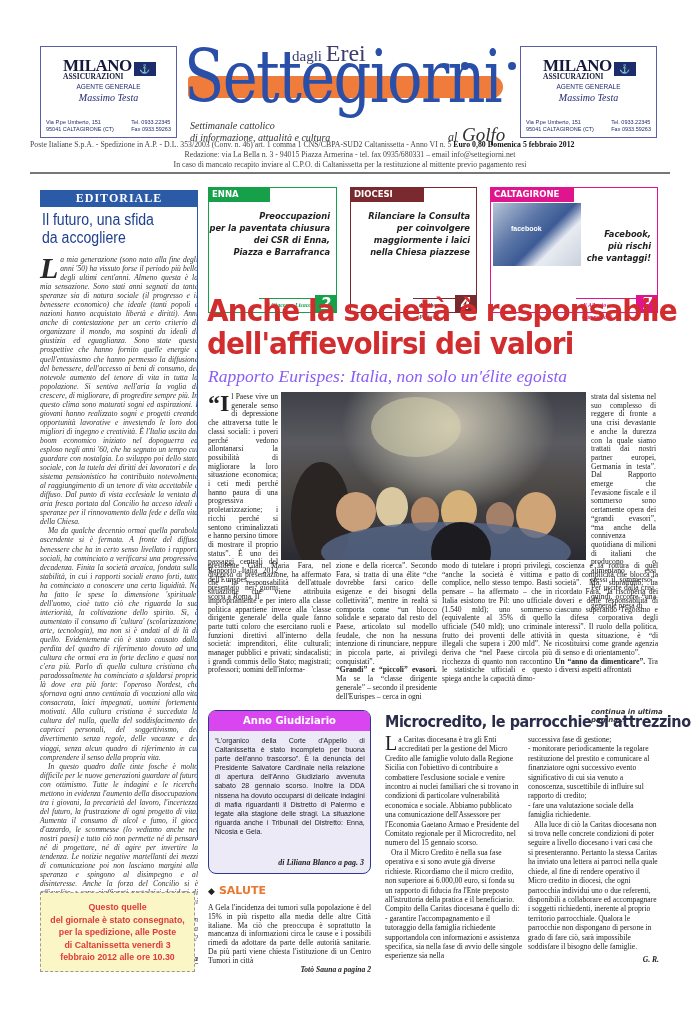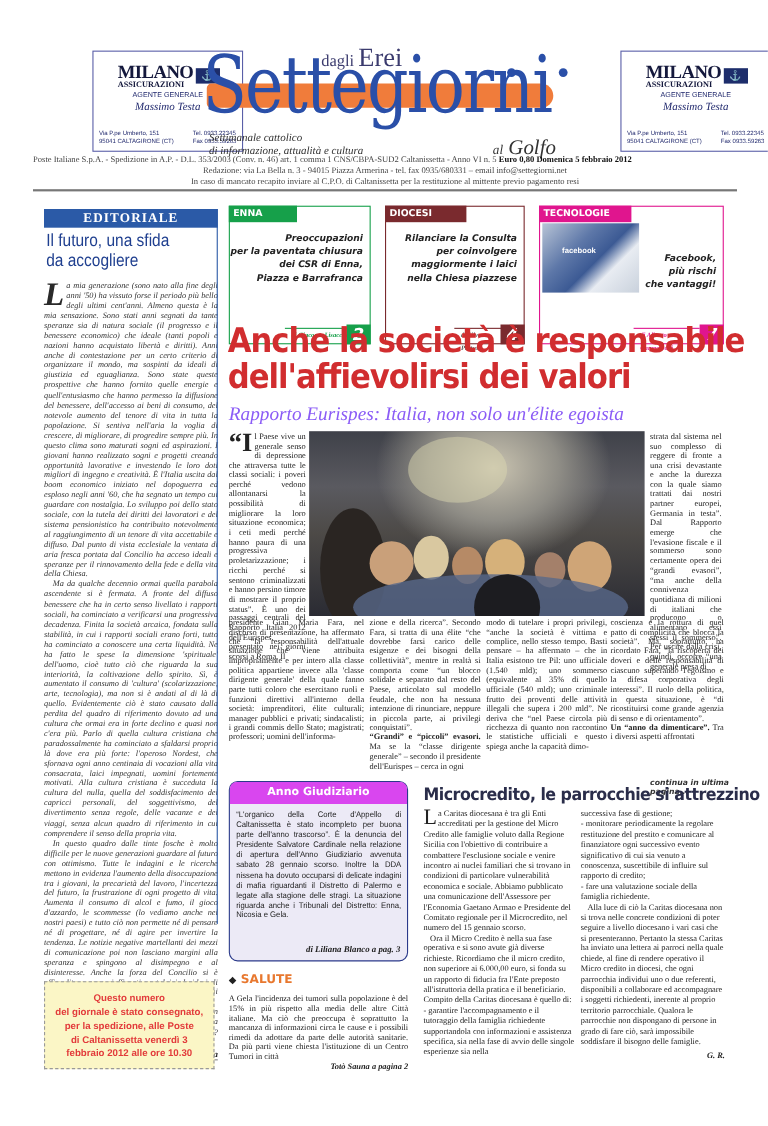--- a/index.html
+++ b/index.html
@@ -1,19 +1,19 @@
 <!DOCTYPE html>
 <html><head>
 <meta charset="utf-8">
 <style>
   * { box-sizing: border-box; margin: 0; padding: 0; }
   body { width: 698px; height: 1024px; background: #fff; position: relative; overflow: hidden; font-family: "Liberation Serif", serif; color: #222; }
 
   
-  .ad { position: absolute; top: 46px; width: 137px; height: 92px; border: 1px solid #5a5fa8; background: #fff; font-family: "Liberation Sans", sans-serif; margin-left: 44px; }
+  .ad { position: absolute; top: 46px; width: 137px; height: 92px; border: 1px solid #5a5fa8; background: #fff; font-family: "Liberation Sans", sans-serif; }
   .ad .brand { position: absolute; top: 12px; left: 22px; font-family: "Liberation Serif", serif; font-weight: bold; font-size: 17px; color: #14183c; letter-spacing: -0.5px; line-height: 14px; }
   .ad .brand small { display: block; font-size: 7.5px; letter-spacing: 0; line-height: 8px; }
   .ad .logo { position: absolute; top: 15px; left: 93px; width: 22px; height: 14px; background: #1d2d6b; color: #fff; font-size: 9px; text-align: center; line-height: 14px; }
   .ad .agent { position: absolute; top: 36px; left: 0; right: 0; text-align: center; font-size: 6.5px; color: #222a6e; }
   .ad .name { position: absolute; top: 45px; left: 0; right: 0; text-align: center; font-size: 10px; font-style: italic; font-family: "Liberation Serif", serif; color: #222a6e; }
   .ad .addr { position: absolute; top: 72px; left: 5px; font-size: 5.5px; line-height: 7px; color: #222a6e; }
   .ad .tel { position: absolute; top: 72px; right: 5px; font-size: 5.5px; line-height: 7px; color: #222a6e; text-align: left; }
 
   
   .mast { position: absolute; left: 180px; top: 20px; width: 340px; height: 120px; }
@@ -143,21 +143,21 @@
     <p style="text-indent:0"><span class="cap">L</span><span>a mia generazione (sono nato alla fine degli anni '50) ha vissuto forse il periodo più bello degli ultimi cent'anni. Almeno questa è la mia sensazione. Sono stati anni segnati da tante speranze sia di natura sociale (il progresso e il benessere economico) che ideale (tanti popoli e nazioni hanno acquistato libertà e diritti). Anni anche di contestazione per un certo criterio di organizzare il mondo, ma sospinti da ideali di giustizia ed eguaglianza. Sono state queste prospettive che hanno fornito quelle energie e quell'entusiasmo che hanno permesso la diffusione del benessere, dell'accesso ai beni di consumo, del notevole aumento del tenore di vita in tutta la popolazione. Si sentiva nell'aria la voglia di crescere, di migliorare, di progredire sempre più. In questo clima sono maturati sogni ed aspirazioni. I giovani hanno realizzato sogni e progetti creando opportunità lavorative e investendo le loro doti migliori di ingegno e creatività. È l'Italia uscita dal boom economico iniziato nel dopoguerra ed esploso negli anni '60, che ha segnato un tempo cui guardare con nostalgia. Lo sviluppo poi dello stato sociale, con la tutela dei diritti dei lavoratori e del sistema pensionistico ha contribuito notevolmente al raggiungimento di un tenore di vita accettabile e diffuso. Dal punto di vista ecclesiale la ventata di aria fresca portata dal Concilio ha acceso ideali e speranze per il rinnovamento della fede e della vita della Chiesa.</span></p>
     <p>Ma da qualche decennio ormai quella parabola ascendente si è fermata. A fronte del diffuso benessere che ha in certo senso livellato i rapporti sociali, ha cominciato a verificarsi una progressiva decadenza. Finita la società arcaica, fondata sulla stabilità, in cui i rapporti sociali erano forti, tutto ha cominciato a conoscere una certa liquidità. Ne ha fatto le spese la dimensione 'spirituale' dell'uomo, cioè tutto ciò che riguarda la sua interiorità, la coltivazione dello spirito. Sì, è aumentato il consumo di 'cultura' (scolarizzazione, arte, tecnologia), ma non si è andati al di là di quello. Evidentemente ciò è stato causato dalla perdita del quadro di riferimento dovuto ad una cultura che ormai era in forte declino e quasi non c'era più. Parlo di quella cultura cristiana che paradossalmente ha cominciato a sfaldarsi proprio là dove era più forte: l'operoso Nordest, che sfornava ogni anno centinaia di vocazioni alla vita consacrata, laici impegnati, uomini fortemente motivati. Alla cultura cristiana è succeduta la cultura del nulla, quella del soddisfacimento dei capricci personali, del soggettivismo, del divertimento senza regole, delle vacanze e dei viaggi, senza alcun quadro di riferimento in cui comprendere il senso della propria vita.</p>
     <p>In questo quadro dalle tinte fosche è molto difficile per le nuove generazioni guardare al futuro con ottimismo. Tutte le indagini e le ricerche mettono in evidenza l'aumento della disoccupazione tra i giovani, la precarietà del lavoro, l'incertezza del futuro, la frustrazione di ogni progetto di vita. Aumenta il consumo di alcol e fumo, il gioco d'azzardo, le scommesse (lo vediamo anche nei nostri paesi) e tutto ciò non permette né di pensare né di progettare, né di agire per invertire la tendenza. Le notizie negative martellanti dei mezzi di comunicazione poi non lasciano margini alla speranza e spingono al disimpegno e al disinteresse. Anche la forza del Concilio si è affievolita e sono riaffiorati nostalgici desideri di un ritorno al passato e una eccessiva attenzione ai bisogni temporali della Chiesa.</p>
     <p>Mi chiedo: una società siffatta può avere un futuro? È ipotizzabile l'affermarsi di una nuova cultura cristiana? E la sfida che ci attende? Troveremo le motivazioni per affrontarla?</p>
   </div>
   <div class="sign">Giuseppe Rabita</div>
 </div>
 <div class="edi-side"></div>
 
 <div class="notice">
-  <div>Questo numero</div>
+  <div>Questo quelle</div>
   <div>del giornale è stato consegnato,</div>
   <div>per la spedizione, alle Poste</div>
   <div>di Caltanissetta venerdì 3</div>
   <div>febbraio 2012 alle ore 10.30</div>
 </div>
 
 <div class="teaser" style="left:208px;width:129px;border-color:#16a04a;">
   <div class="tab" style="background:#16a04a;width:62px;">ENNA</div>
   <div class="txt">
     <div>Preoccupazioni</div>
@@ -175,21 +175,21 @@
     <div>Rilanciare la Consulta</div>
       <div>per coinvolgere</div>
       <div>maggiormente i laici</div>
       <div>nella Chiesa piazzese</div>
   </div>
   <div class="by" style="left:62px;width:44px;color:#555;border-color:#7a2a2e;">di Silvano Pintus</div>
   <div class="num" style="background:#7a2a2e;">4</div>
 </div>
 
 <div class="teaser" style="left:490px;width:168px;border-color:#e0158e;">
-  <div class="tab" style="background:#e0158e;width:84px;">TECNOLOGIE</div>
+  <div class="tab" style="background:#e0158e;width:84px;">CALTAGIRONE</div>
   <div class="fb-img">
       <span>facebook</span>
     </div>
   <div class="txt" style="top:40px;">
     <div>Facebook,</div>
       <div>più rischi</div>
       <div>che vantaggi!</div>
   </div>
   <div class="by" style="left:85px;width:60px;color:#e0158e;border-color:#e0158e;">di Alberto Campoleoni</div>
   <div class="num" style="background:#e0158e;">7</div>

